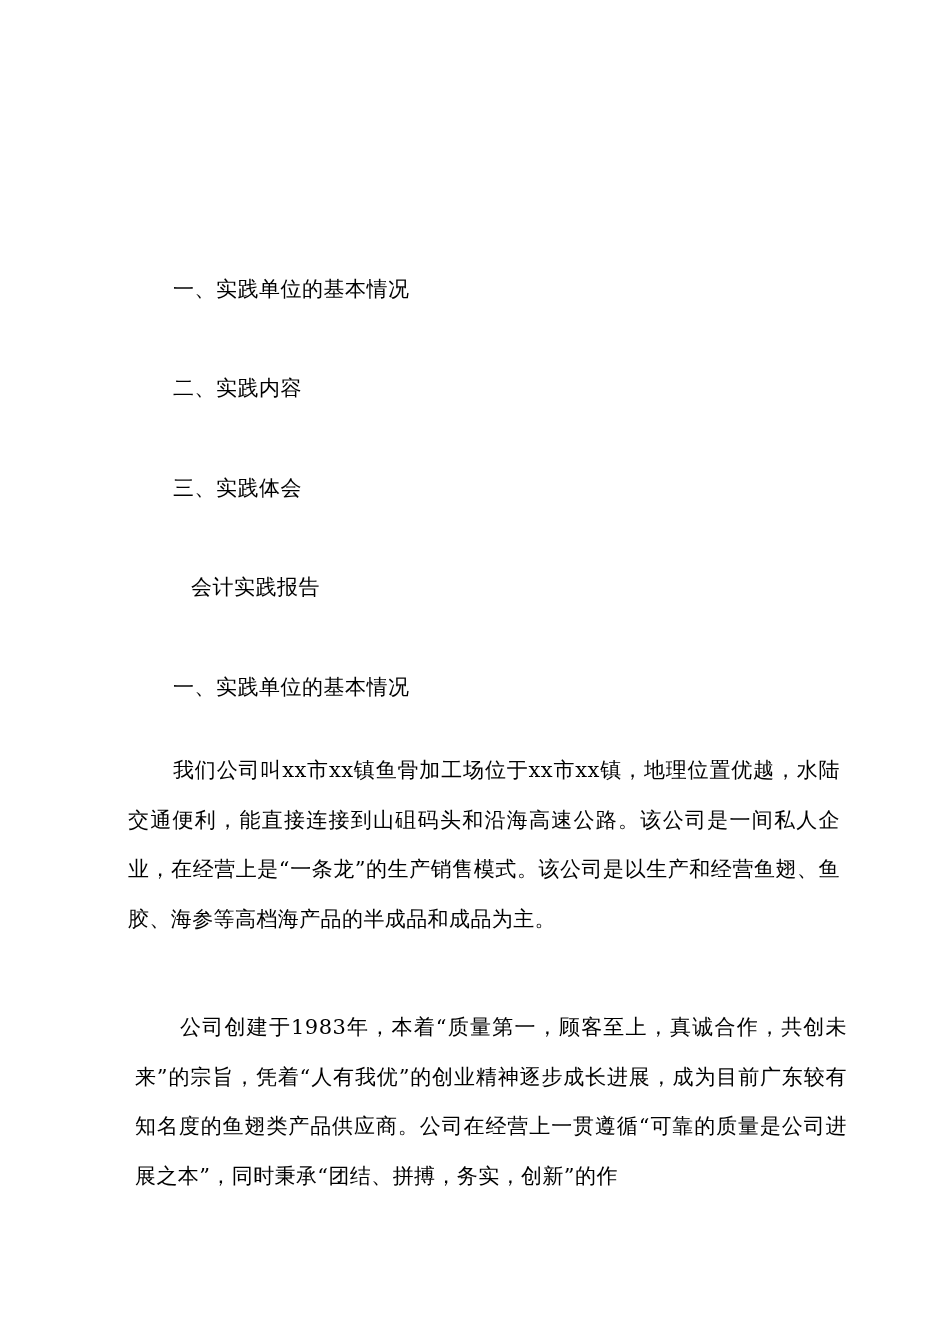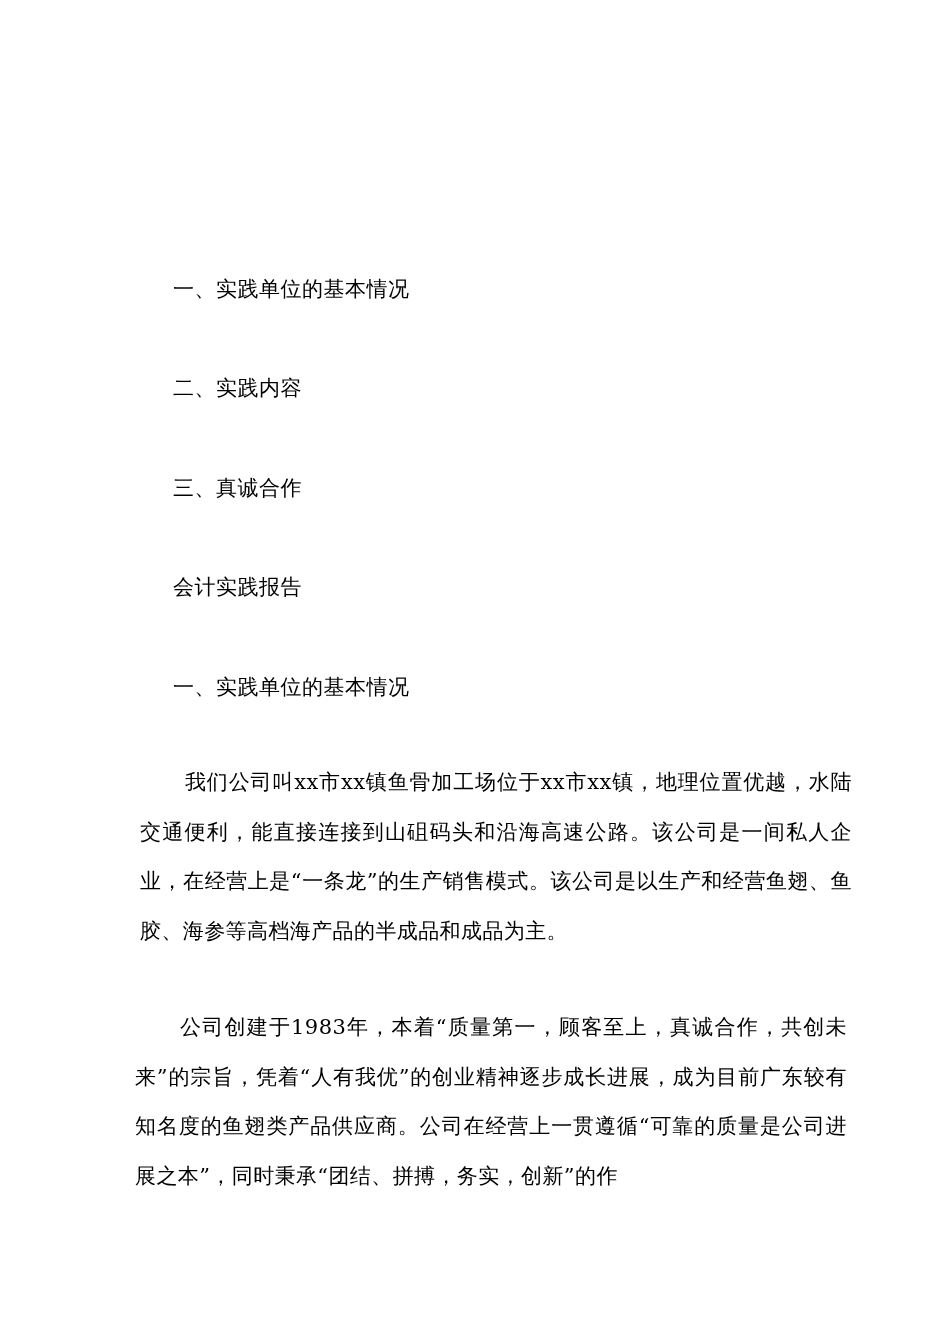--- a/index.html
+++ b/index.html
@@ -41,19 +41,19 @@
       text-align: justify;
       letter-spacing: 0.4px;
     }
   </style>
 </head>
 <body>
 
 <div class="page">
   <div class="heading" style="top:274px;">一、实践单位的基本情况</div>
   <div class="heading" style="top:373px;text-align:center;">二、实践内容</div>
-  <div class="heading" style="top:473px;">三、真诚合作</div>
-  <div class="heading" style="top:572px;">会计实践报告</div>
+  <div class="heading" style="top:473px;">三、实践体会</div>
+  <div class="heading" style="top:572px;margin-left:18px;">会计实践报告</div>
   <div class="heading" style="top:672px;">一、实践单位的基本情况</div>
 
-  <p class="para" style="top:746px; margin:12px;">我们公司叫xx市xx镇鱼骨加工场位于xx市xx镇，地理位置优越，水陆交通便利，能直接连接到山砠码头和沿海高速公路。该公司是一间私人企业，在经营上是“一条龙”的生产销售模式。该公司是以生产和经营鱼翅、鱼胶、海参等高档海产品的半成品和成品为主。</p>
+  <p class="para" style="top:746px; margin:0;">我们公司叫xx市xx镇鱼骨加工场位于xx市xx镇，地理位置优越，水陆交通便利，能直接连接到山砠码头和沿海高速公路。该公司是一间私人企业，在经营上是“一条龙”的生产销售模式。该公司是以生产和经营鱼翅、鱼胶、海参等高档海产品的半成品和成品为主。</p>
   <p class="para" style="top:996px; margin:7px;">公司创建于1983年，本着“质量第一，顾客至上，真诚合作，共创未来”的宗旨，凭着“人有我优”的创业精神逐步成长进展，成为目前广东较有知名度的鱼翅类产品供应商。公司在经营上一贯遵循“可靠的质量是公司进展之本”，同时秉承“团结、拼搏，务实，创新”的作</p>
 </div>
 
 </body></html>

